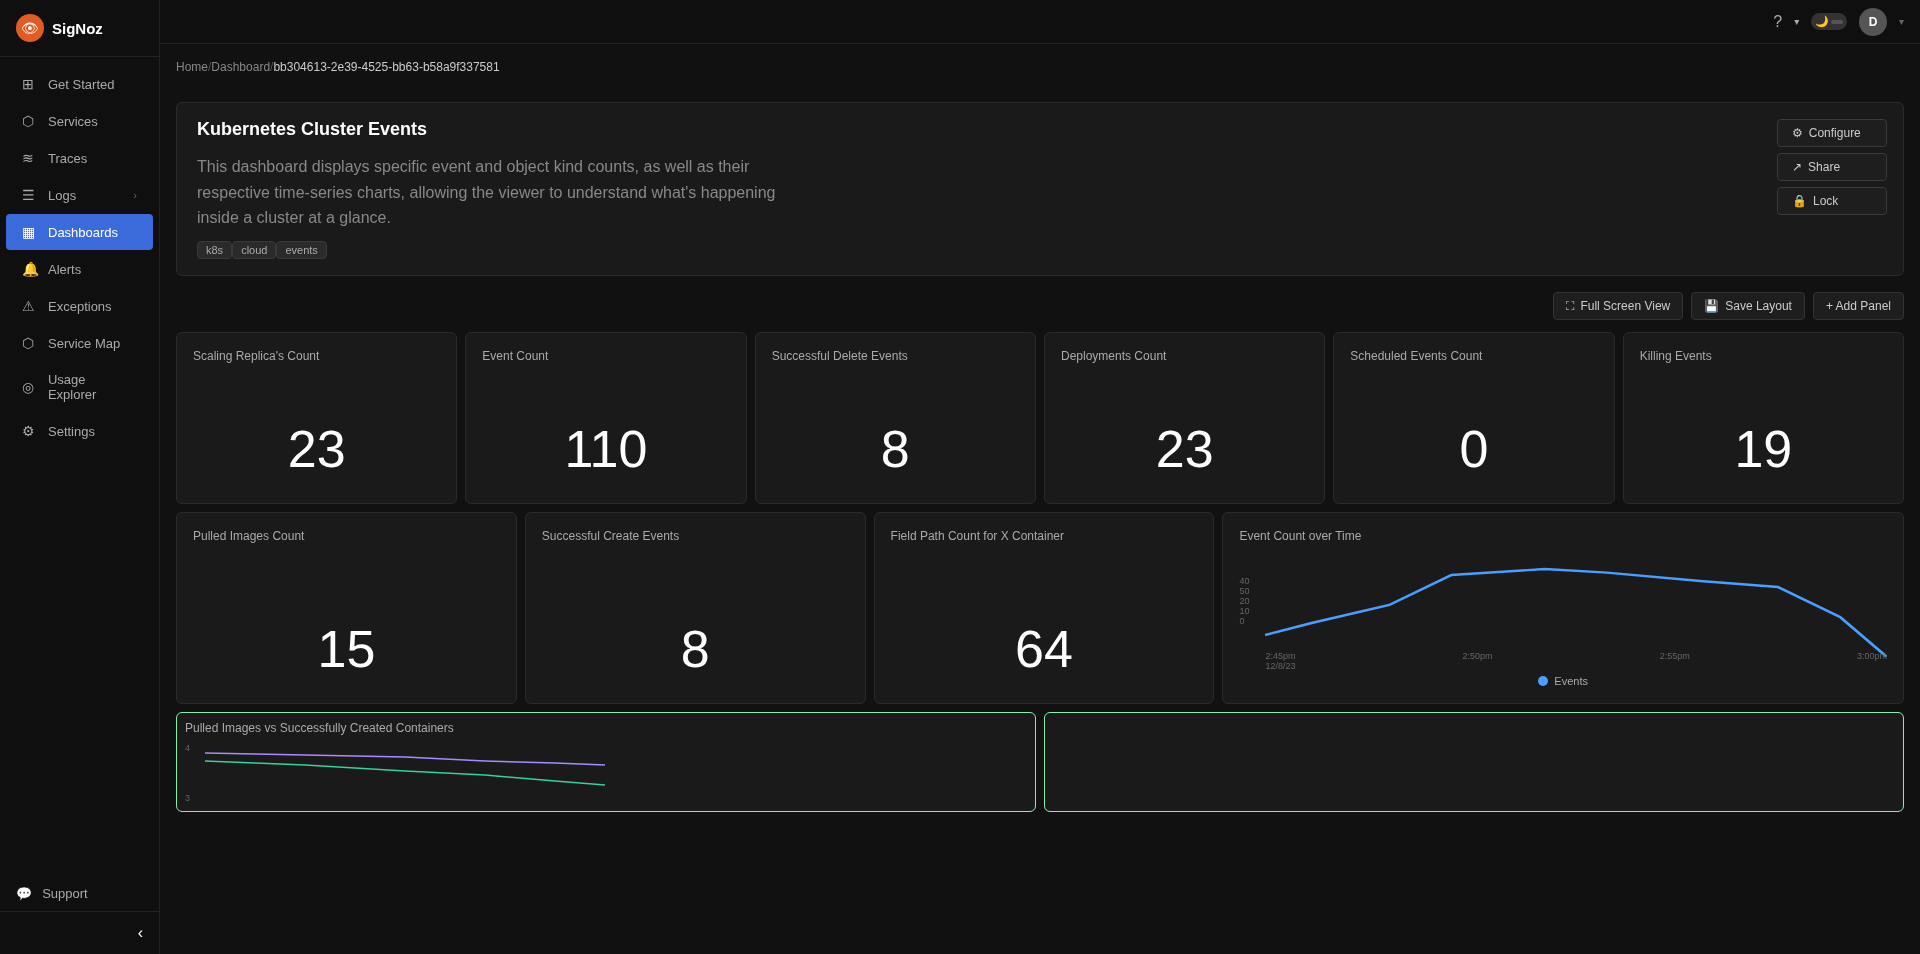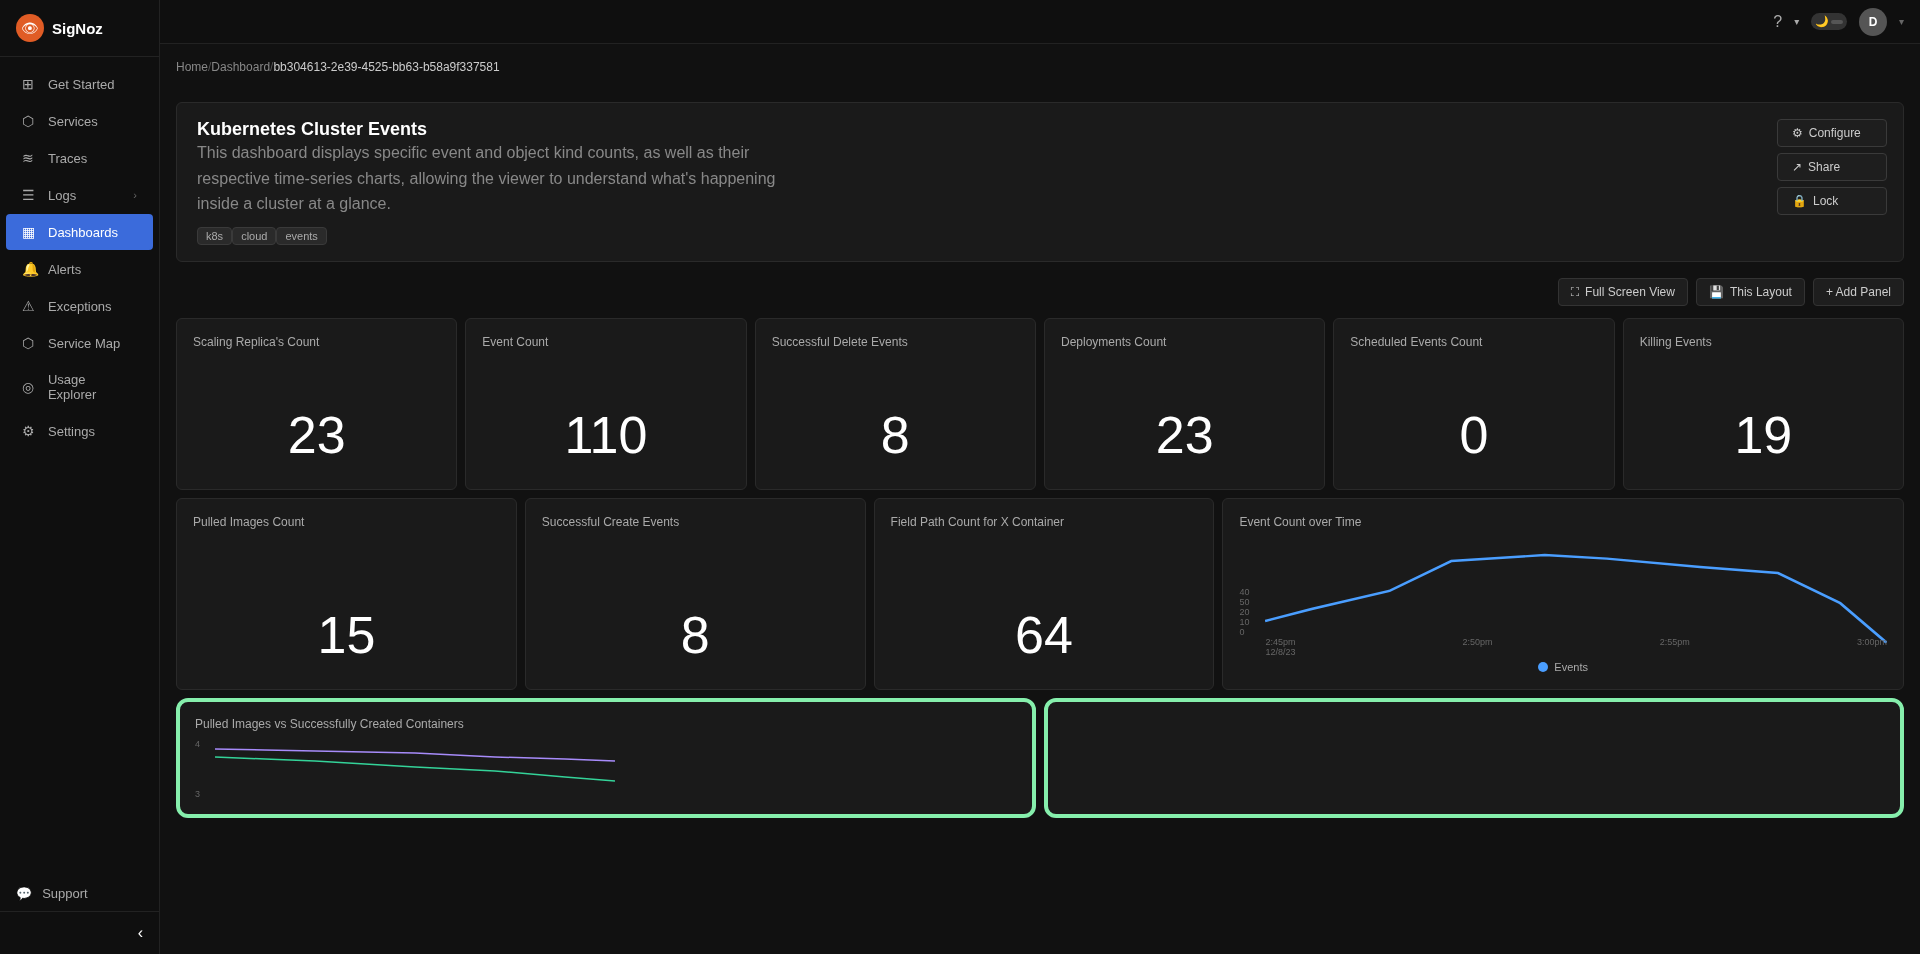--- a/index.html
+++ b/index.html
@@ -152,21 +152,21 @@
 
     
     .dashboard-info {
       background: #1a1a1a;
       border: 1px solid #2a2a2a;
       border-radius: 6px;
       padding: 16px 20px;
       margin-bottom: 16px;
       position: relative;
     }
-    .dashboard-title { font-size: 18px; font-weight: 600; margin-bottom: 0; }
+    .dashboard-title { font-size: 18px; font-weight: 600; margin-bottom: 14px; }
     .dashboard-desc { font-size: 16px; color: #888; line-height: 1.6; max-width: 600px; }
     .dashboard-tags { display: flex; gap: 0; margin-top: 10px; }
     .tag { background: #2a2a2a; color: #aaa; border: 1px solid #3a3a3a; border-radius: 4px; padding: 2px 8px; font-size: 11px; }
     .dashboard-actions {
       position: absolute;
       top: 16px;
       right: 16px;
       display: flex;
       flex-direction: column;
       gap: 6px;
@@ -256,23 +256,23 @@
     
     .third-row {
       display: grid;
       grid-template-columns: 1fr 1fr;
       gap: 8px;
     }
 
     
     .line-chart-card {
       background: #1a1a1a;
-      border: 4px solid #86efac;
-      border-radius: 12px;
-      padding: 15px;
+      border: 1px solid #86efac;
+      border-radius: 6px;
+      padding: 8px;
       min-height: 100px;
     }
   </style>
 </head>
 <body>
 
 <div class="sidebar">
   <div class="sidebar-logo">
     <div class="logo-icon">👁</div>
     <span style="font-size:15px;font-weight:600;">SigNoz</span>
@@ -374,21 +374,21 @@
       </div>
       <div class="dashboard-actions">
         <button class="action-btn">⚙ <span>Configure</span></button>
         <button class="action-btn">↗ <span>Share</span></button>
         <button class="action-btn">🔒 <span>Lock</span></button>
       </div>
     </div>
 
     <div class="panel-controls">
       <button class="panel-ctrl-btn">⛶ <span>Full Screen View</span></button>
-      <button class="panel-ctrl-btn">💾 <span>This Layout</span></button>
+      <button class="panel-ctrl-btn">💾 <span>Save Layout</span></button>
       <button class="panel-ctrl-btn">+ Add Panel</button>
     </div>
 
     <div class="stat-grid">
       <div class="stat-card">
         <div class="stat-title">Scaling Replica's Count</div>
         <div class="stat-value">23</div>
       </div>
       <div class="stat-card">
         <div class="stat-title">Event Count</div>
@@ -423,21 +423,21 @@
       </div>
       <div class="chart-card">
         <div class="chart-title">Field Path Count for X Container</div>
         <div class="stat-value" style="font-size:52px;font-weight:300;text-align:center;padding-top:16px;">64</div>
       </div>
 
       <div class="chart-card" style="position:relative;">
         <div class="chart-title">Event Count over Time</div>
         <div style="flex:1;position:relative;margin-top:8px;min-height:120px;">
 
-          <div style="position:absolute;left:0;top:0;bottom:20px;display:flex;flex-direction:column;justify-content:flex-end;font-size:9px;color:#666;width:22px;">
+          <div style="position:absolute;left:0;top:0;bottom:20px;display:flex;flex-direction:column;justify-content:center;font-size:9px;color:#666;width:22px;">
             <span>40</span>
             <span>50</span>
             <span>20</span>
             <span>10</span>
             <span>0</span>
           </div>
 
           <svg style="position:absolute;left:26px;right:0;top:0;bottom:20px;width:calc(100% - 26px);height:100%;" viewBox="0 0 400 100" preserveAspectRatio="none">
             <polyline points="0,70 30,60 80,45 120,20 180,15 220,18 280,25 330,30 370,55 400,88" fill="none" stroke="#4a9eff" stroke-width="2"></polyline>
           </svg>

